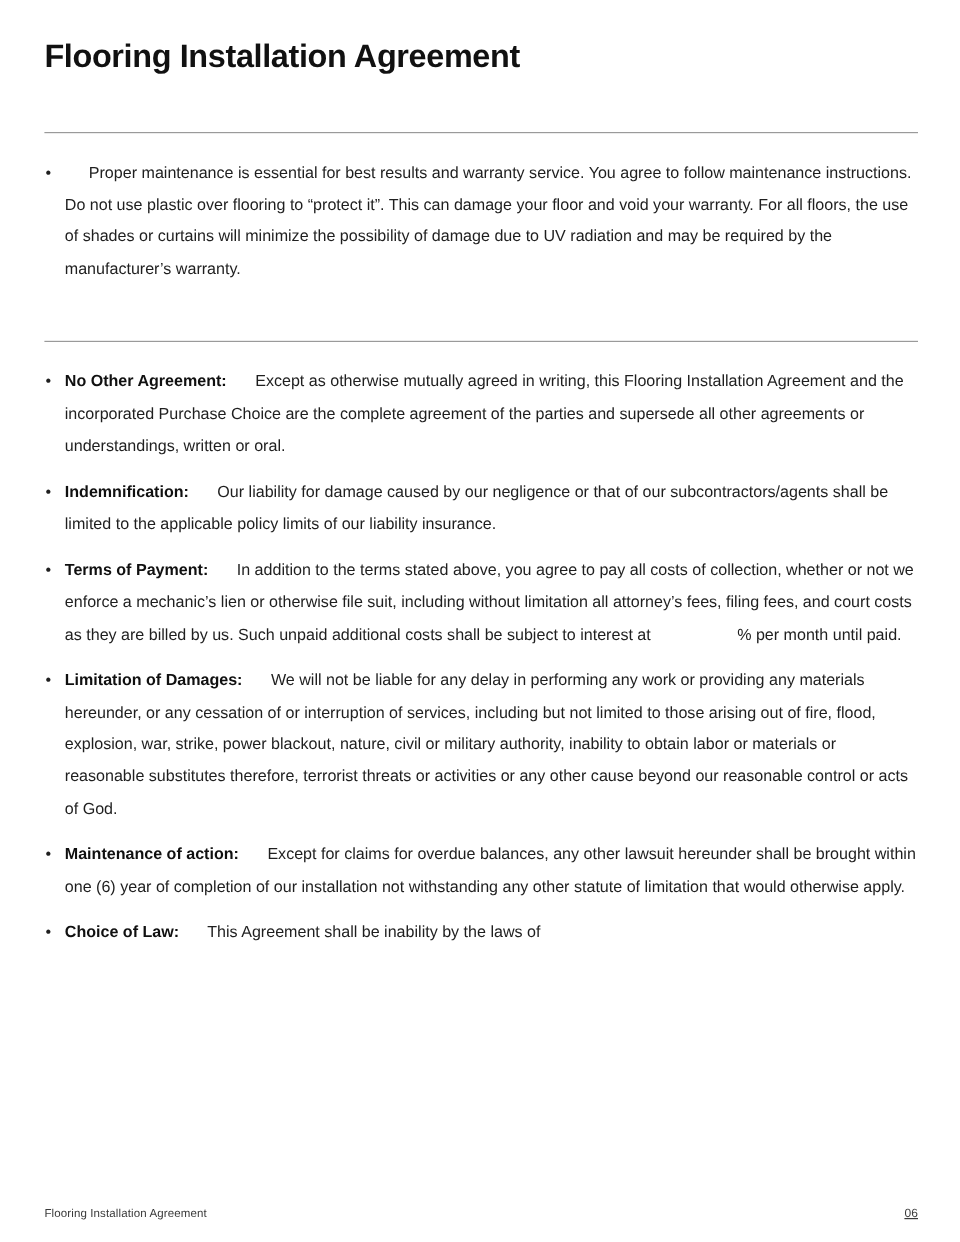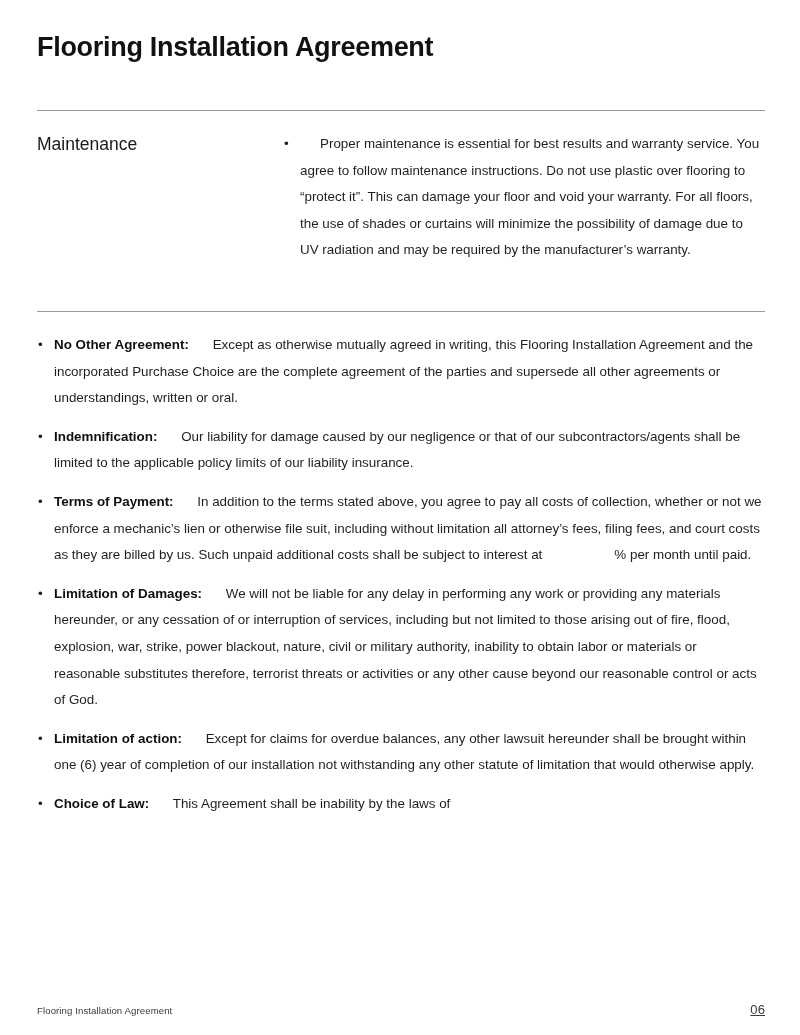--- a/index.html
+++ b/index.html
@@ -120,77 +120,76 @@
     right: 35px;
     bottom: 18px;
     display: flex;
     justify-content: space-between;
     align-items: baseline;
     font-size: 9.6px;
     color: #3a3a3a;
     letter-spacing: 0.1px;
   }
   .footer .page-num {
-    font-size: 13px;
+    font-size: 10px;
     color: #3a3a3a;
     text-decoration: underline;
   }
 </style>
 </head>
 <body>
 
 <div class="page">
 
   <div class="doc-title">Flooring Installation Agreement</div>
 
   <div class="content">
-
-    <div class="section">
-      <div class="rule"></div>
-      <div class="section-body">
-        <div class="section-heading">Maintenance</div>
-        <div class="bullet-list">
-
-          <div class="bullet">
-            <span class="dot">•</span>
-            <span class="txt">Proper maintenance is essential for best results and warranty service. You agree to follow maintenance instructions. Do not use plastic over flooring to “protect it”. This can damage your floor and void your warranty. For all floors, the use of shades or curtains will minimize the possibility of damage due to UV radiation and may be required by the manufacturer’s warranty.</span>
-          </div>
-
-        </div>
-      </div>
-    </div>
 
     <div class="section">
       <div class="rule"></div>
       <div class="section-body">
         <div class="bullet-list">
 
           <div class="bullet">
             <span class="dot">•</span>
+            <span class="txt">Proper maintenance is essential for best results and warranty service. You agree to follow maintenance instructions. Do not use plastic over flooring to “protect it”. This can damage your floor and void your warranty. For all floors, the use of shades or curtains will minimize the possibility of damage due to UV radiation and may be required by the manufacturer’s warranty.</span>
+          </div>
+
+        </div>
+      </div>
+    </div>
+
+    <div class="section">
+      <div class="rule"></div>
+      <div class="section-body">
+        <div class="bullet-list">
+
+          <div class="bullet">
+            <span class="dot">•</span>
             <span class="term">No Other Agreement:</span><span class="txt"> Except as otherwise mutually agreed in writing, this Flooring Installation Agreement and the incorporated Purchase Choice are the complete agreement of the parties and supersede all other agreements or understandings, written or oral.</span>
           </div>
 
           <div class="bullet">
             <span class="dot">•</span>
             <span class="term">Indemnification:</span><span class="txt"> Our liability for damage caused by our negligence or that of our subcontractors/agents shall be limited to the applicable policy limits of our liability insurance.</span>
           </div>
 
           <div class="bullet">
             <span class="dot">•</span>
             <span class="term">Terms of Payment:</span><span class="txt"> In addition to the terms stated above, you agree to pay all costs of collection, whether or not we enforce a mechanic’s lien or otherwise file suit, including without limitation all attorney’s fees, filing fees, and court costs as they are billed by us. Such unpaid additional costs shall be subject to interest at</span><span class="blank" style="width:52px;"></span><span class="txt">% per month until paid.</span>
           </div>
 
           <div class="bullet">
             <span class="dot">•</span>
             <span class="term">Limitation of Damages:</span><span class="txt"> We will not be liable for any delay in performing any work or providing any materials hereunder, or any cessation of or interruption of services, including but not limited to those arising out of fire, flood, explosion, war, strike, power blackout, nature, civil or military authority, inability to obtain labor or materials or reasonable substitutes therefore, terrorist threats or activities or any other cause beyond our reasonable control or acts of God.</span>
           </div>
 
           <div class="bullet">
             <span class="dot">•</span>
-            <span class="term">Limitation of action:</span><span class="txt"> Except for claims for overdue balances, any other lawsuit hereunder shall be brought within one (6) year of completion of our installation not withstanding any other statute of limitation that would otherwise apply.</span>
+            <span class="term">Maintenance of action:</span><span class="txt"> Except for claims for overdue balances, any other lawsuit hereunder shall be brought within one (6) year of completion of our installation not withstanding any other statute of limitation that would otherwise apply.</span>
           </div>
 
           <div class="bullet">
             <span class="dot">•</span>
             <span class="term">Choice of Law:</span><span class="txt"> This Agreement shall be inability by the laws of</span><span class="blank" style="width:305px;"></span><span class="blank" style="width:290px;"></span><span class="blank" style="width:168px;"></span><span class="blank" style="width:180px;"></span>
           </div>
 
         </div>
       </div>
     </div>

